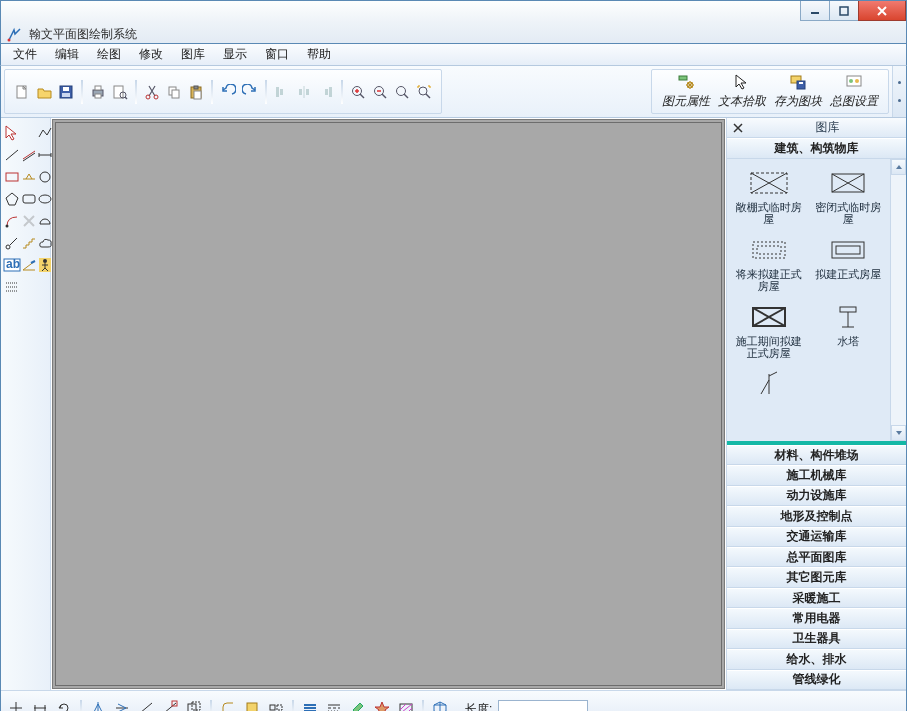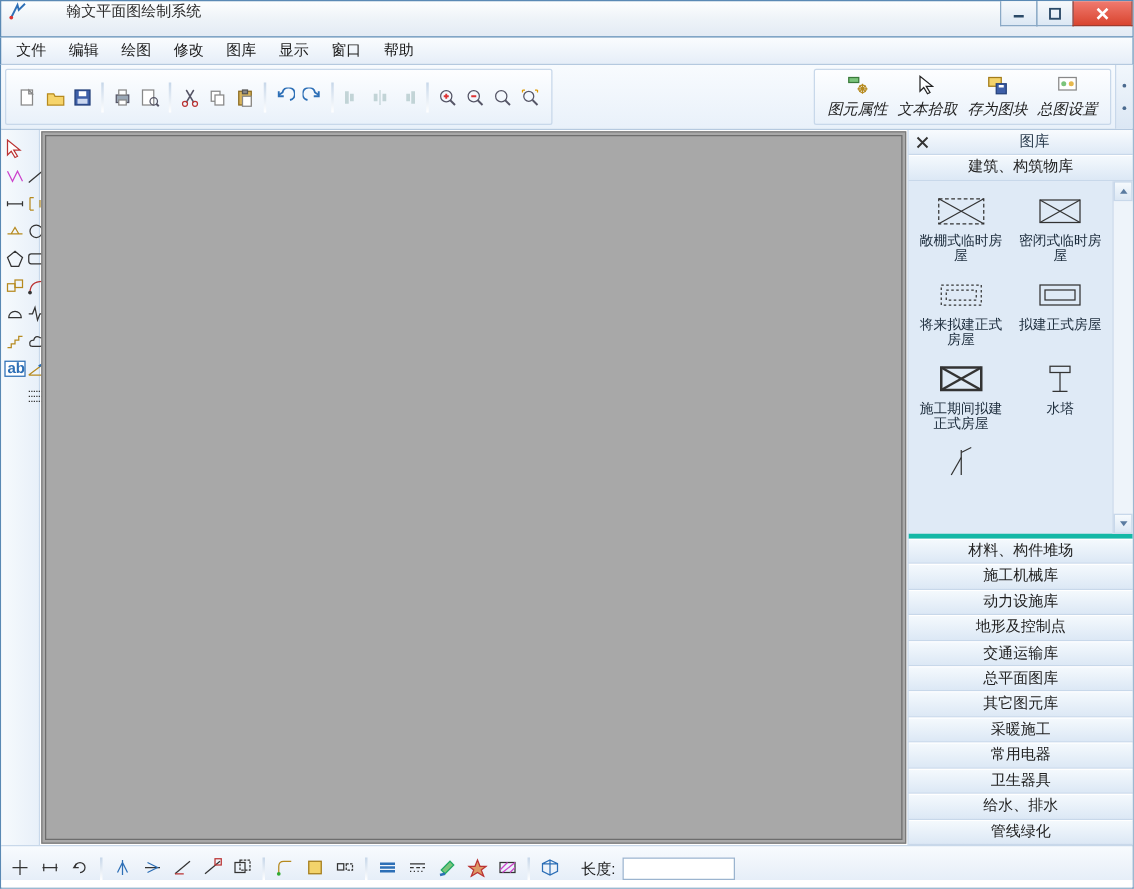--- a/index.html
+++ b/index.html
@@ -1,19 +1,19 @@
 <!DOCTYPE html>
 <html><head>
 <meta charset="utf-8">
 <style>
 * { margin: 0; padding: 0; box-sizing: border-box; font-family: "Microsoft YaHei", SimSun, sans-serif; font-size: 12px; }
 body { background: #fff; width: 907px; height: 711px; overflow: hidden; }
 
 
-.titlebar { height: 30px; background: linear-gradient(#fdfefe, #eef3f8, #e3ebf4); border: 1px solid #5a89b4; display: flex; align-items: flex-start; position: relative; gap: 24px; }
+.titlebar { height: 44px; background: linear-gradient(#fdfefe, #eef3f8, #e3ebf4); border: 1px solid #5a89b4; display: flex; align-items: flex-end; position: relative; }
 .titlebar .icon-app { width: 16px; height: 16px; margin: 0 6px; }
 .titlebar .title { color: #2b2b2b; flex: 1; }
 .win-btns { display: flex; position: absolute; right: 0; top: 0; }
 .win-btn { width: 30px; height: 20px; border: 1px solid #8aa9c6; border-top: none; background: linear-gradient(#f6f9fc,#dce8f4); display: flex; align-items: center; justify-content: center; margin-left: -1px; }
 .win-btn.close { width: 48px; background: linear-gradient(#f07a6f,#d9452f); border-color: #9e3b2e; color:#fff; }
 .win-btn svg { display:block; }
 
 
 .menubar { height: 22px; background: linear-gradient(#fafcfe,#e6eef8); border-left:1px solid #5a89b4; border-right:1px solid #5a89b4; border-bottom:1px solid #b5c9df; display:flex; align-items:center; padding: 0 4px; gap: 2px; }
 .menubar .menu-item { padding: 12px 8px; color:#1a1a1a; }
@@ -30,33 +30,33 @@
 .tb-btn.disabled { opacity: .45; }
 
 .lbl-btn { display:flex; flex-direction:column; align-items:center; justify-content:center; width: 56px; height:44px; gap:2px; color:#222; }
 .lbl-btn .ic { height:18px; display:flex; align-items:center; justify-content:center; }
 
 .overflow { width: 14px; background: linear-gradient(#f2f7fc,#dbe7f4); border-left:1px solid #c8d8ea; display:flex; flex-direction:column; align-items:center; justify-content:space-around; padding:8px 0; }
 .overflow .dot { width:3px; height:3px; background:#4a6a8f; border-radius:50%; }
 
 
 .middle { flex: 1; display:flex; min-height:0; }
-.left-toolbox { width: 31px; background: linear-gradient(to right,#f6fafd,#e8f0f9); border-right:1px solid #c8d8ea; padding: 4px 2px; display:grid; grid-template-columns: 1fr 1fr 1fr; grid-auto-rows: 22px; gap: 0; }
+.left-toolbox { width: 50px; background: linear-gradient(to right,#f6fafd,#e8f0f9); border-right:1px solid #c8d8ea; padding: 4px 2px; display:grid; grid-template-columns: 1fr 1fr 1fr 1fr; grid-auto-rows: 22px; gap: 0; }
 .tool { display:flex; align-items:center; justify-content:center; }
 .tool svg { display:block; }
 
 .canvas-wrap { flex: 1; background:#a8a8a8; border:1px solid #7a7a7a; margin:1px; position:relative; }
 .canvas-inner { position:absolute; inset:2px; border:1px solid #6d6d6d; background:#a8a8a8; }
 
 
 .right-panel { width: 180px; background:#eaf2fb; border-left:1px solid #c8d8ea; display:flex; flex-direction:column; }
 .rp-header { height:22px; display:flex; align-items:center; background: linear-gradient(#f8fbfe,#dfeaf6); border-bottom:1px solid #c8d8ea; }
 .rp-header .x-icon { width:22px; display:flex; align-items:center; justify-content:center; }
 .rp-header .title { flex:1; text-align:center; color:#2c3e50; }
-.rp-section { height:22px; display:flex; align-items:flex-start; justify-content:center; background: linear-gradient(#f4f9fd,#dce8f5); border-top:1px solid #fff; border-bottom:1px solid #c8d8ea; color:#222; }
+.rp-section { height:22px; display:flex; align-items:center; justify-content:center; background: linear-gradient(#f4f9fd,#dce8f5); border-top:1px solid #fff; border-bottom:1px solid #c8d8ea; color:#222;font-weight:bold; }
 .rp-gallery { flex:1; background:#dfeaf6; border-bottom:4px solid #14b8a6; display:flex; }
 .gallery-grid { flex:1; padding:8px 4px; display:grid; grid-template-columns: 1fr 1fr; grid-auto-rows: 65px; gap: 2px 4px; align-content:start; }
 .g-item { display:flex; flex-direction:column; align-items:center; gap:2px; }
 .g-item .thumb { width:48px; height:32px; display:flex; align-items:center; justify-content:center; }
 .g-item .cap { font-size:11px; line-height:12px; text-align:center; color:#1a2a3a; }
 .g-scroll { width:16px; background:#e8eef6; border-left:1px solid #c8d8ea; display:flex; flex-direction:column; }
 .g-scroll .arr { height:16px; background: linear-gradient(#f6fafd,#dbe7f4); border:1px solid #c8d8ea; display:flex; align-items:center; justify-content:center; }
 .g-scroll .track { flex:1; background:#eef4fa; }
 
 

